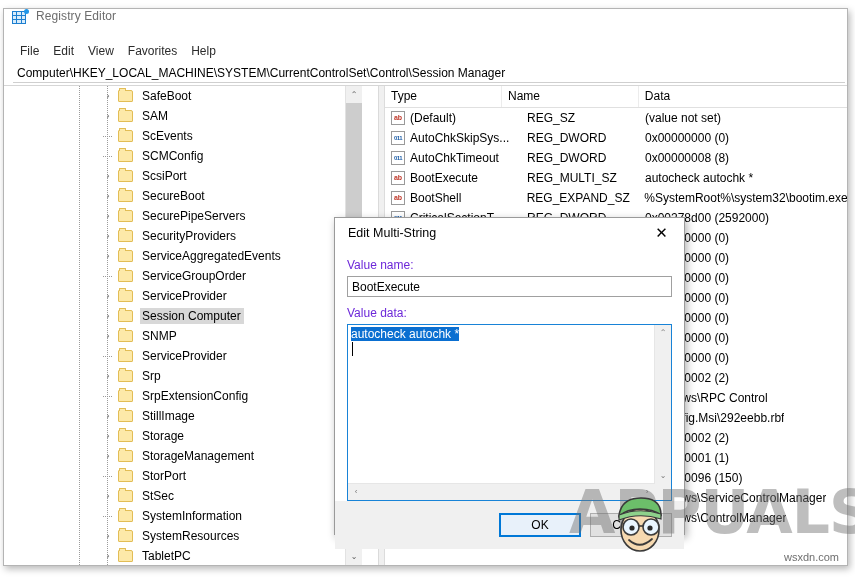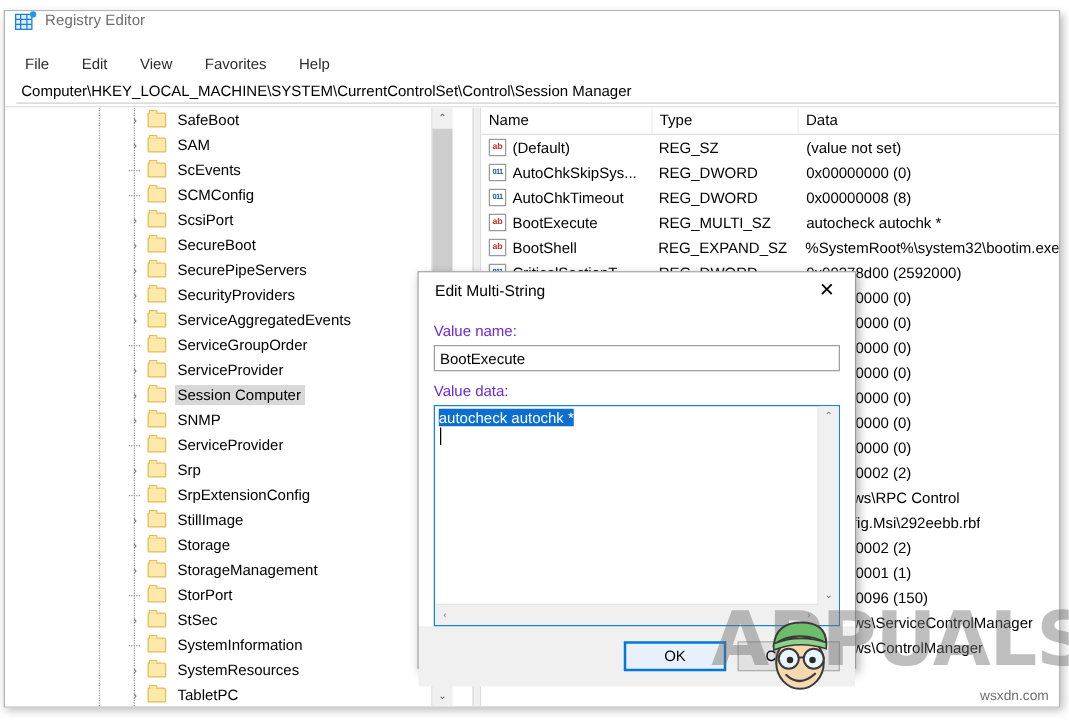--- a/index.html
+++ b/index.html
@@ -78,21 +78,20 @@
   }
 
   
   #menu-bar {
     height: 24px;
     min-height: 24px;
     display: flex;
     align-items: center;
     padding-left: 9px;
     background: #ffffff;
-    gap: 12px;
   }
   .menu-item {
     font-size: 12px;
     color: #2b2b2b;
     padding: 2px 7px 3px 7px;
     cursor: default;
   }
 
   
   #address-bar-row {
@@ -676,22 +675,22 @@
       <div id="tree-scrollbar">
         <div class="arrow-up">⌃</div>
         <div class="thumb"></div>
         <div class="arrow-dn">⌄</div>
       </div>
       <div id="splitter"></div>
     </div>
 
     <div id="list-pane">
       <div id="list-header">
+        <div class="col col-type">Type</div>
         <div class="col col-name">Name</div>
-        <div class="col col-type">Type</div>
         <div class="col col-data">Data</div>
       </div>
       <div id="list-rows">
           <div class="list-row">
             <span class="icon-ab">ab</span>
             <span class="cell-name">(Default)</span>
             <span class="cell-type">REG_SZ</span>
             <span class="cell-data">(value not set)</span>
           </div>
           <div class="list-row">

